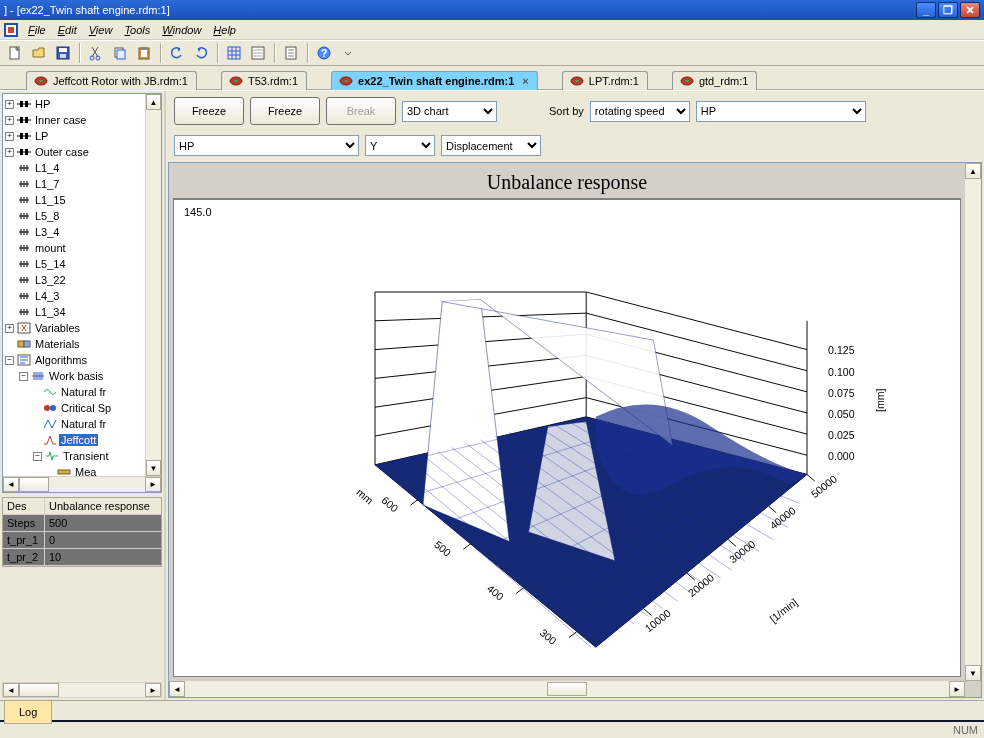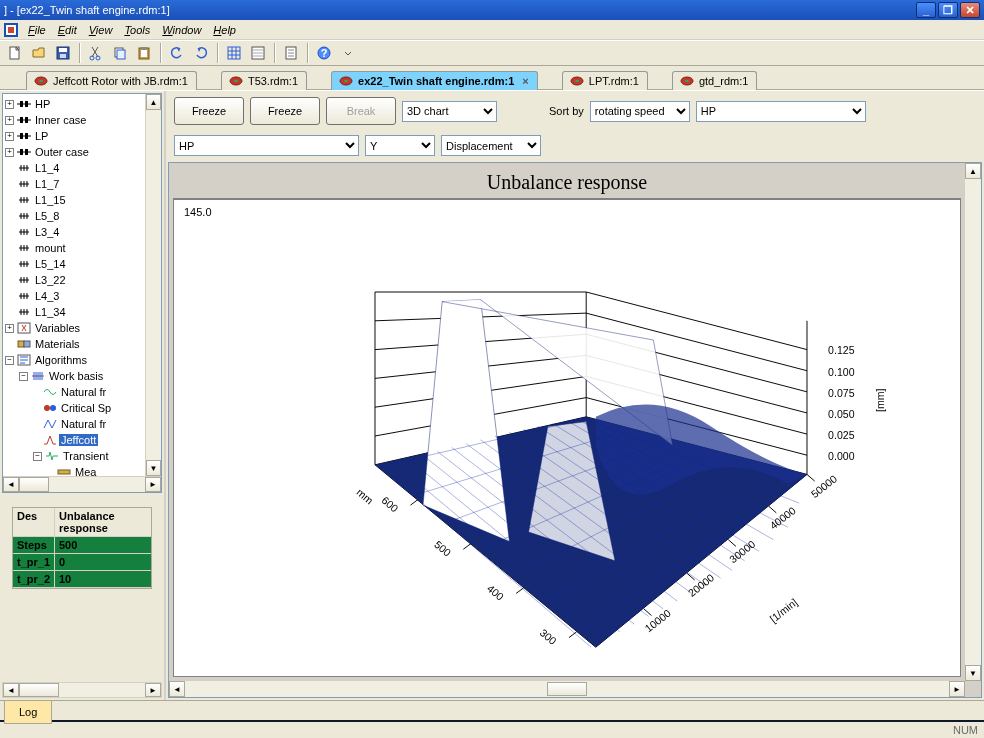--- a/index.html
+++ b/index.html
@@ -41,21 +41,21 @@
   .tree .lbl { padding:0 2px;}
   .tree .lbl.sel { background:#316ac5; color:#fff;}
   .scrollbars { position:absolute; right:0; top:0; width:16px; bottom:16px; background:#f1efe2; border-left:1px solid #d4d0c8;}
   .scrollbars .up,.scrollbars .down { height:16px; background:linear-gradient(#fff,#ece9d8); border:1px solid #aca899; display:flex; align-items:center;justify-content:center;font-size:8px;}
   .scrollbars .down { position:absolute; bottom:0; left:0; right:0;}
   .hscroll { position:absolute; left:0; right:0; bottom:0; height:16px; background:#f1efe2; border-top:1px solid #d4d0c8; display:flex;}
   .hscroll .btn { width:16px; border:1px solid #aca899; background:linear-gradient(#fff,#ece9d8); display:flex; align-items:center;justify-content:center;font-size:8px;}
   .hscroll .thumb { width:30px; border:1px solid #aca899; background:linear-gradient(#fff,#ece9d8);}
   .hscroll .track { flex:1; background:#f1efe2;}
   
-  .propgrid { margin:12px; border:1px solid #aca899; background:#15803d; font-size:11px;font-weight:bold;}
+  .propgrid { margin:2px; border:1px solid #aca899; background:#737373; font-size:11px;}
   .propgrid .row { display:flex; border-bottom:1px solid #d4d0c8;}
   .propgrid .cell { padding:2px 4px;}
   .propgrid .c1 { width:42px; border-right:1px solid #d4d0c8;}
   .propgrid .c2 { flex:1;}
   .propgrid .hdr .cell { background:#ece9d8;}
   
   .rightpanel { flex:1; display:flex; flex-direction:column; background:#ece9d8;}
   .controlbar { padding:6px 8px; display:flex; flex-wrap:wrap; align-items:center; gap:6px;}
   .controlbar .row2 { width:100%; display:flex; gap:6px; margin-top:4px;}
   .btnclassic { min-width:70px; height:28px; background:linear-gradient(#fff,#ece9d8); border:1px solid #707070; border-radius:3px; padding:0 12px; cursor:pointer; font-size:11px;}

